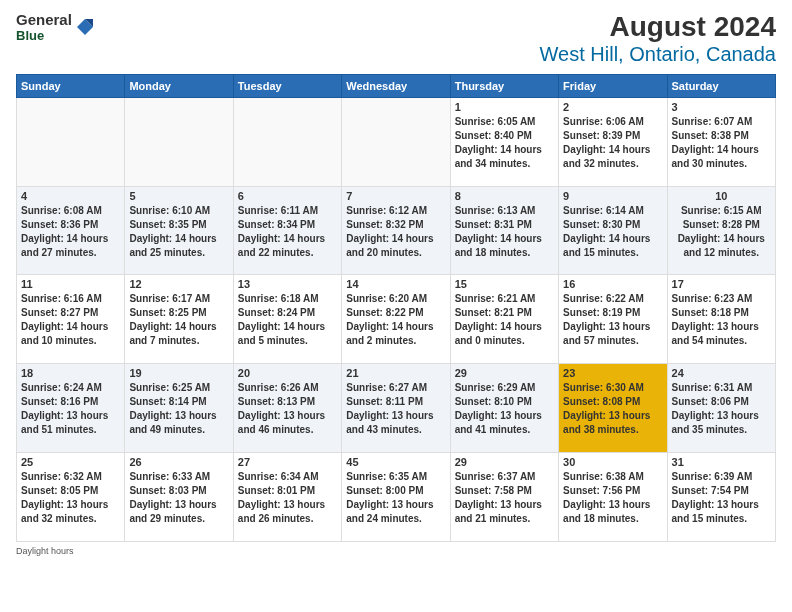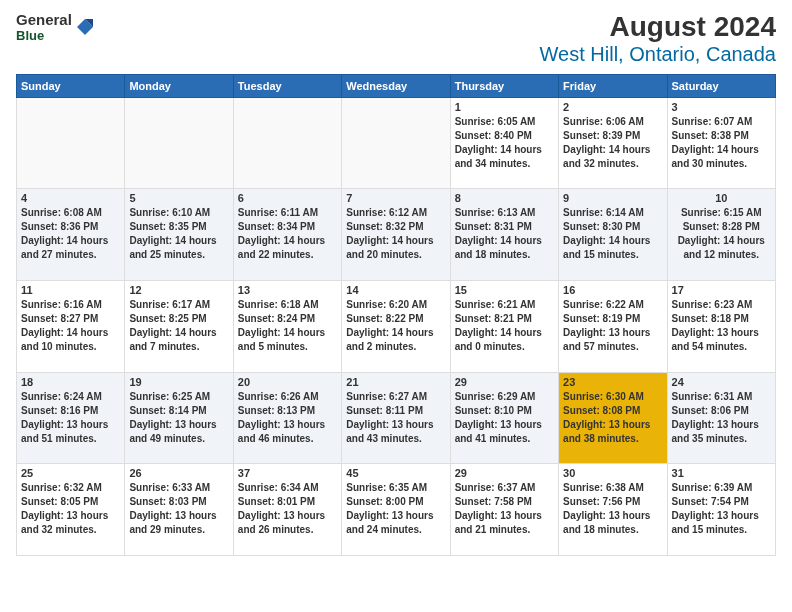--- a/index.html
+++ b/index.html
@@ -256,21 +256,21 @@
         <tr>
           <td>
             <span class="day-number">25</span>
             <div class="day-info">Sunrise: 6:32 AM<br>Sunset: 8:05 PM<br>Daylight: 13 hours and 32 minutes.</div>
           </td>
           <td>
             <span class="day-number">26</span>
             <div class="day-info">Sunrise: 6:33 AM<br>Sunset: 8:03 PM<br>Daylight: 13 hours and 29 minutes.</div>
           </td>
           <td>
-            <span class="day-number">37</span>
+            <span class="day-number">27</span>
             <div class="day-info">Sunrise: 6:34 AM<br>Sunset: 8:01 PM<br>Daylight: 13 hours and 26 minutes.</div>
           </td>
           <td>
             <span class="day-number">45</span>
             <div class="day-info">Sunrise: 6:35 AM<br>Sunset: 8:00 PM<br>Daylight: 13 hours and 24 minutes.</div>
           </td>
           <td>
             <span class="day-number">29</span>
             <div class="day-info">Sunrise: 6:37 AM<br>Sunset: 7:58 PM<br>Daylight: 13 hours and 21 minutes.</div>
           </td>
@@ -279,13 +279,16 @@
             <div class="day-info">Sunrise: 6:38 AM<br>Sunset: 7:56 PM<br>Daylight: 13 hours and 18 minutes.</div>
           </td>
           <td>
             <span class="day-number">31</span>
             <div class="day-info">Sunrise: 6:39 AM<br>Sunset: 7:54 PM<br>Daylight: 13 hours and 15 minutes.</div>
           </td>
         </tr>
       </tbody>
   </table>
 
+  <div class="legend">
+    <span>Daylight hours</span>
+  </div>
 </div>
 
 </body></html>

